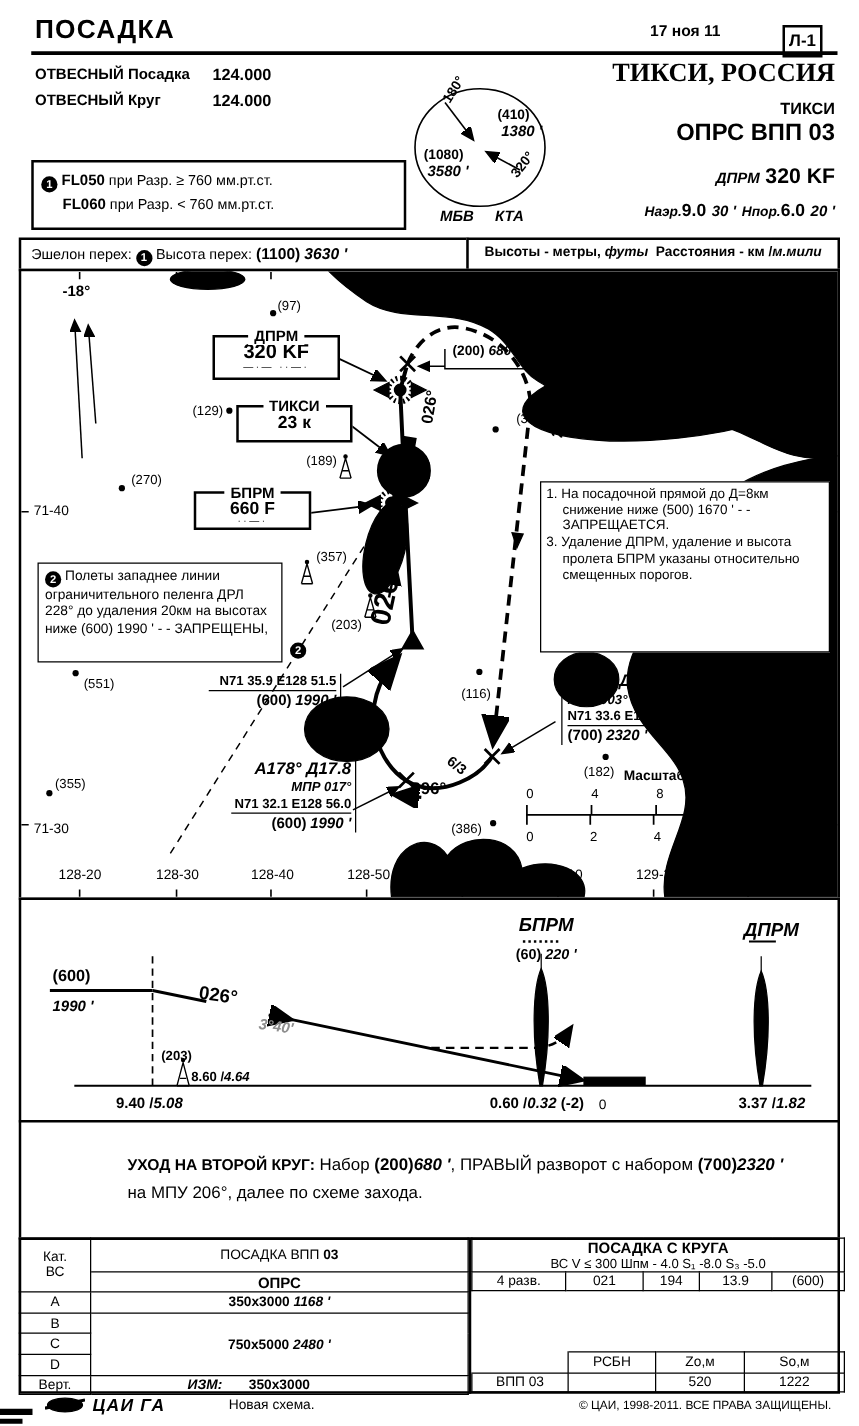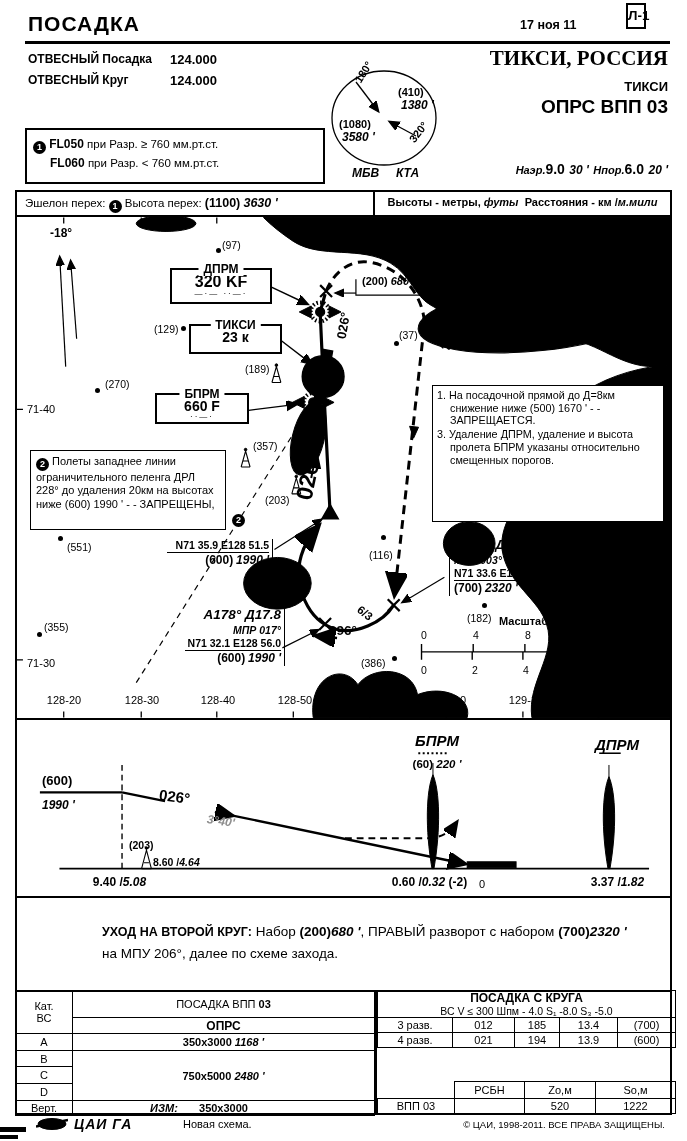--- a/index.html
+++ b/index.html
@@ -40,21 +40,21 @@
   <svg width="0" height="0" class="a">
     <defs>
       <marker id="ah" markerWidth="10" markerHeight="10" refX="7" refY="3.5" orient="auto">
         <path d="M0,0L8,3.5L0,7Z"></path>
       </marker>
     </defs>
   </svg>
 
   <div class="a b" style="left:28px;top:12px;font-size:21px;letter-spacing:1px">ПОСАДКА</div>
   <div class="a b" style="left:520px;top:18px;font-size:12.5px">17 ноя 11</div>
-  <div class="a b c" style="left:626px;top:3px;width:20px;height:26px;border:2.5px solid #000;font-size:13.5px;line-height:21px">Л-1</div>
+  <div class="a b c" style="left:626px;top:20px;width:32px;height:26px;border:2.5px solid #000;font-size:13.5px;line-height:21px">Л-1</div>
   <div class="a" style="left:25px;top:41px;width:645px;height:2.5px;background:#000"></div>
 
   <div class="a nw" style="left:28px;top:52px;font-size:12px">
     <span class="b">ОТВЕСНЫЙ Посадка</span>
     <span class="b a" style="left:142px;font-size:13px">124.000</span>
   </div>
   <div class="a nw" style="left:28px;top:73px;font-size:12px">
     <span class="b">ОТВЕСНЫЙ Круг</span>
     <span class="b a" style="left:142px;font-size:13px">124.000</span>
   </div>
@@ -69,20 +69,24 @@
   <div class="maplbl b" style="left:398px;top:86px;font-size:11px">(410)</div>
   <div class="maplbl b i" style="left:401px;top:98px;font-size:12px">1380 '</div>
   <div class="maplbl b" style="left:339px;top:118px;font-size:11px">(1080)</div>
   <div class="maplbl b i" style="left:342px;top:130px;font-size:12px">3580 '</div>
   <div class="maplbl b i" style="left:352px;top:166px;font-size:12px">МБВ</div>
   <div class="maplbl b i" style="left:396px;top:166px;font-size:12px">КТА</div>
 
   <div class="a r" style="left:380px;top:46px;width:288px;font-family:'Liberation Serif',serif;font-weight:700;font-size:21px">ТИКСИ, РОССИЯ</div>
   <div class="a r b" style="left:468px;top:79px;width:200px;font-size:13px">ТИКСИ</div>
   <div class="a r b" style="left:468px;top:96px;width:200px;font-size:19px">ОПРС ВПП 03</div>
+  <div class="a r nw" style="left:468px;top:131px;width:200px">
+    <span class="b i" style="font-size:12px">ДПРМ</span>
+    <span class="b" style="font-size:17px">320 KF</span>
+  </div>
   <div class="a r nw" style="left:430px;top:160px;width:238px">
     <span class="b i" style="font-size:11px">Наэр.</span><span class="b" style="font-size:14px">9.0</span>
     <span class="b i" style="font-size:12px">30 '</span>
     <span class="b i" style="font-size:11px">Нпор.</span><span class="b" style="font-size:14px">6.0</span>
     <span class="b i" style="font-size:12px">20 '</span>
   </div>
 
   <div class="a box2" style="left:25px;top:128px;width:300px;height:56px;padding:5px 6px;font-size:11.5px;line-height:1.5">
     <div class="nw">
       <span class="badge">1</span>
@@ -191,21 +195,21 @@
     <div class="a" style="left:0;top:0;width:653px;height:501px" id="map-spots">
         <div class="dot" style="left: 198.5px; top: 30.5px;"></div>
         <div class="spot" style="left: 205px; top: 22px;">(97)</div>
         <div class="dot" style="left: 163.5px; top: 108.5px;"></div>
         <div class="spot" style="left: 137px; top: 106px;">(129)</div>
         <div class="dot" style="left: 77.5px; top: 170.5px;"></div>
         <div class="spot" style="left: 88px; top: 161px;">(270)</div>
         <div class="dot" style="left: 488.5px; top: 0.5px;"></div>
         <div class="spot" style="left: 466px; top: 6px;">(36)</div>
         <div class="dot" style="left: 376.5px; top: 123.5px;"></div>
-        <div class="spot" style="left: 382px; top: 112px;">(37)</div>
+        <div class="spot" style="left: 396px; top: 112px;">(37)</div>
         <div class="dot" style="left: 491.5px; top: 98.5px;"></div>
         <div class="spot" style="left: 499px; top: 88px;">(15)</div>
         <div class="dot" style="left: 40.5px; top: 318.5px;"></div>
         <div class="spot" style="left: 50px; top: 324px;">(551)</div>
         <div class="dot" style="left: 19.5px; top: 414.5px;"></div>
         <div class="spot" style="left: 27px; top: 404px;">(355)</div>
         <div class="dot" style="left: 363.5px; top: 317.5px;"></div>
         <div class="spot" style="left: 352px; top: 332px;">(116)</div>
         <div class="dot" style="left: 464.5px; top: 385.5px;"></div>
         <div class="spot" style="left: 450px; top: 395px;">(182)</div>
@@ -388,27 +392,20 @@
             <col>
           </colgroup>
         <tbody>
             <tr style="height:26px">
               <td colspan="5">
           <div class="b" style="font-size:12px">ПОСАДКА С КРУГА</div>
           <div style="font-size:10.5px">ВС V ≤ 300   Шпм - 4.0    S₁ -8.0   S₃ -5.0</div>
         </td>
             </tr>
         <tr style="height:15px">
-          <td>3 разв.</td>
-          <td>012</td>
-          <td>185</td>
-          <td>13.4</td>
-          <td>(700)</td>
-        </tr>
-        <tr style="height:15px">
           <td>4 разв.</td>
           <td>021</td>
           <td>194</td>
           <td>13.9</td>
           <td>(600)</td>
         </tr>
       </tbody>
         </table>
       <div class="a" style="left:0;top:76px;width:299px;height:15px"></div>
       <table class="tbl" style="left:0;top:91px;width:299px">

